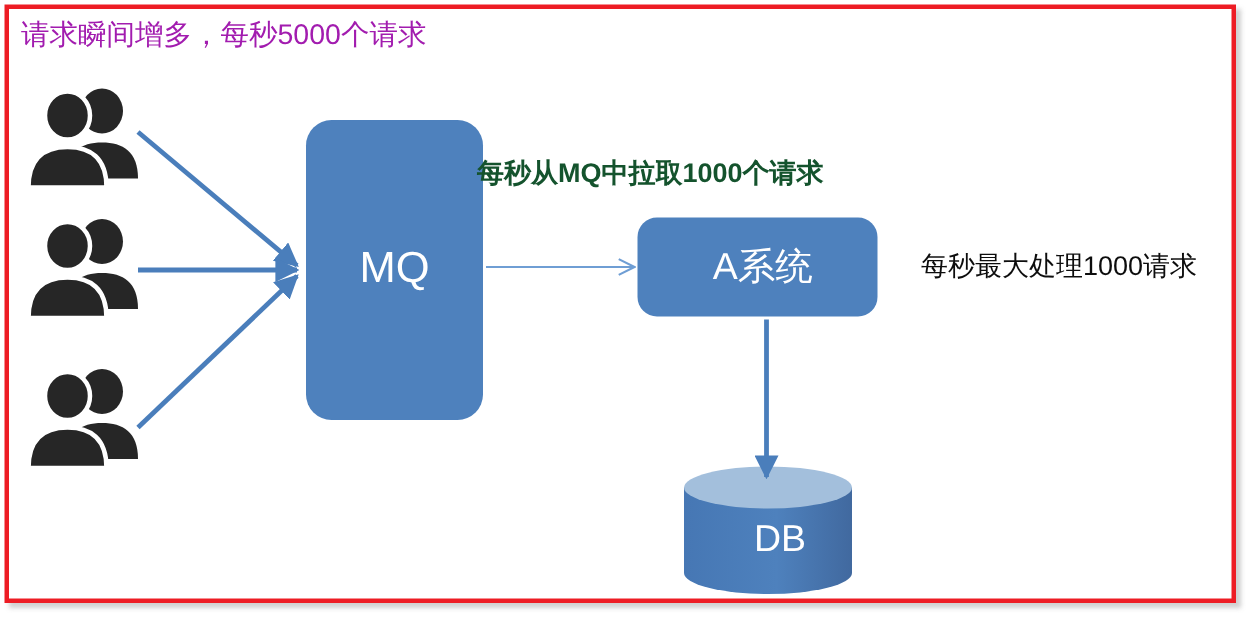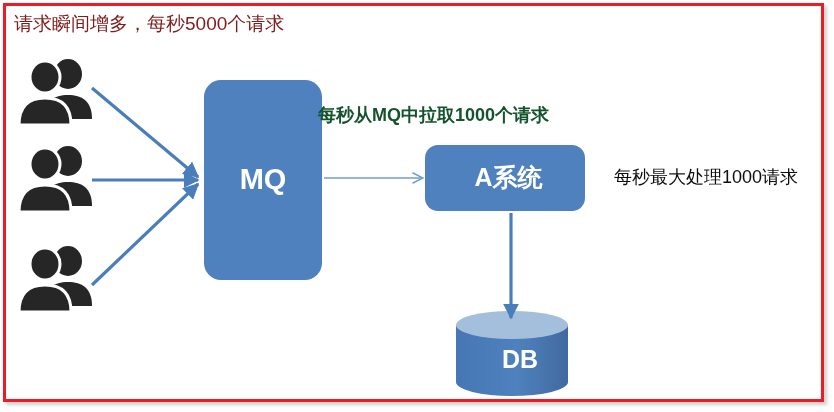--- a/index.html
+++ b/index.html
@@ -41,42 +41,42 @@
   
   .txt {
     position: absolute;
     white-space: nowrap;
     line-height: 1.15;
   }
   #title-text {
     left: 14px;
     top: 13px;
     font-size: 19px;
-    color: #7f1d1d;
+    color: #a21caf;
   }
   #pull-rate-text {
     left: 318px;
     top: 105px;
     font-size: 18px;
     font-weight: bold;
     color: #14532d;
   }
   #capacity-text {
     left: 614px;
     top: 167px;
     font-size: 18px;
     color: #0d0d0d;
   }
   
   .node-label {
     position: absolute;
     color: #ffffff;
     white-space: nowrap;
     text-align: center;
-    font-weight: bold;
+    font-weight: normal;
   }
   #mq-label {
     left: 204px;
     top: 163px;
     width: 118px;
     font-size: 29px;
   }
   #asys-label {
     left: 425px;
     top: 161px;

